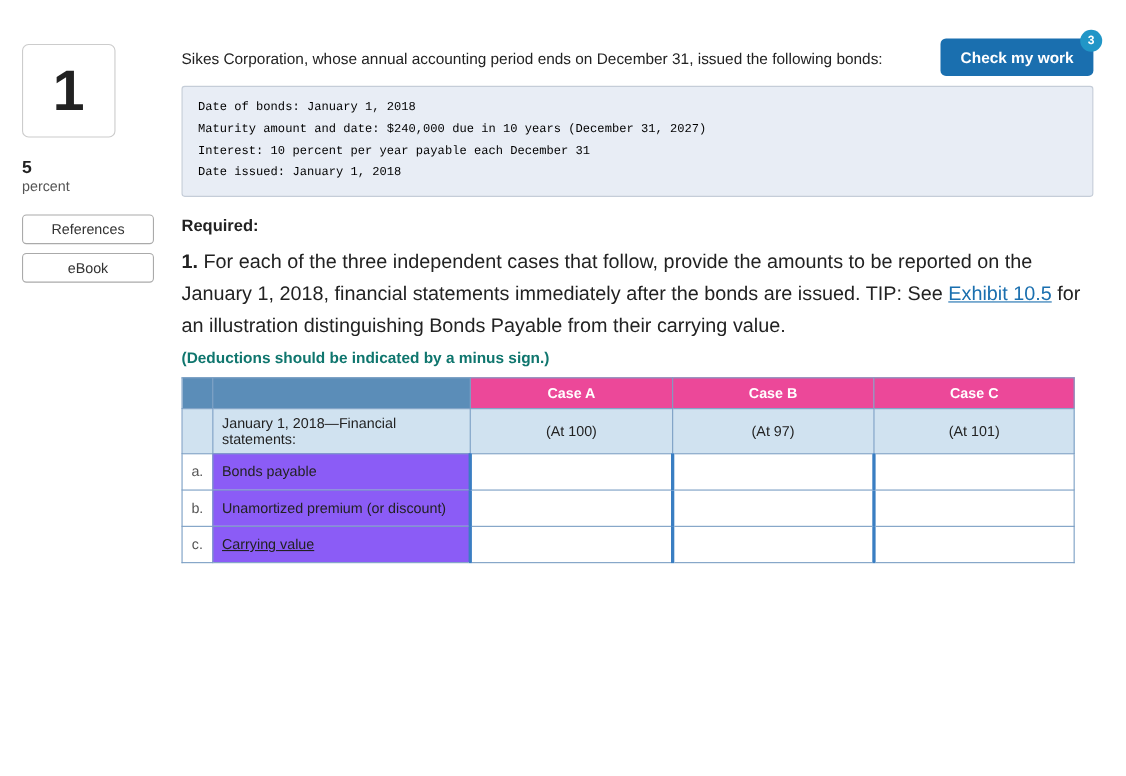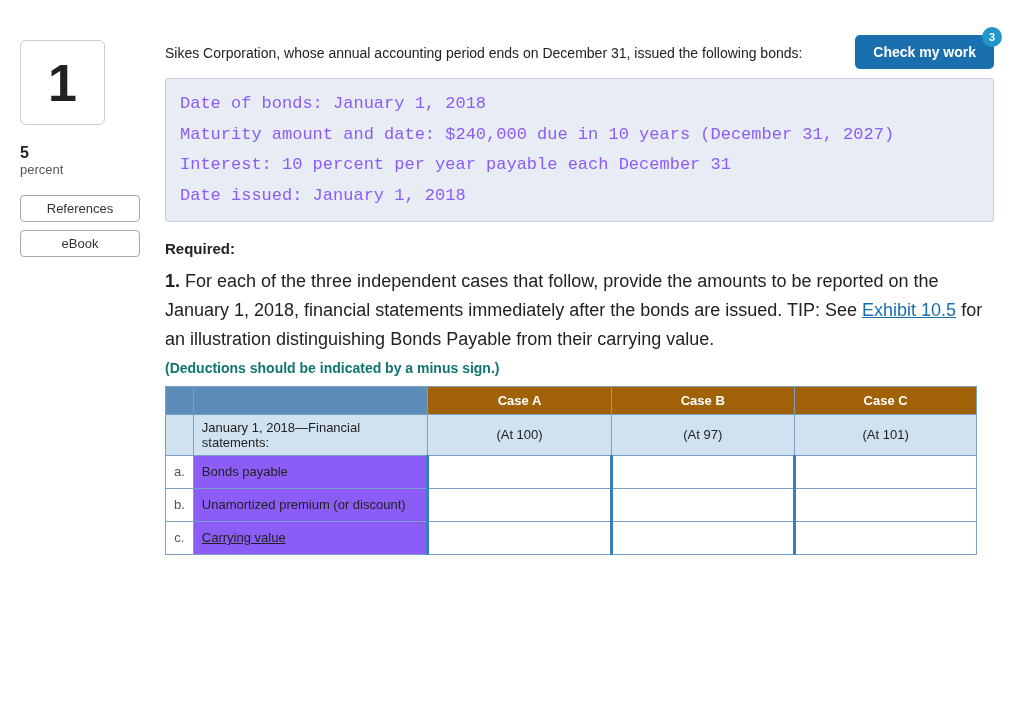--- a/index.html
+++ b/index.html
@@ -112,24 +112,24 @@
       padding-right: 10px;
     }
 
     
     .bond-info-box {
       background: #e8edf5;
       border: 1px solid #c5cdd8;
       border-radius: 3px;
       padding: 10px 14px;
       font-family: 'Courier New', monospace;
-      font-size: 17px;
+      font-size: 11px;
       line-height: 1.8;
       margin-bottom: 18px;
-      color: #8b5cf6;
+      color: #000000;
     }
 
     
     .required-label {
       font-weight: bold;
       font-size: 15px;
       margin-bottom: 10px;
     }
     .question-text {
       font-size: 18px;
@@ -153,21 +153,21 @@
       border-collapse: collapse;
       width: 98%;
       margin-top: 10px;
       font-size: 13px;
     }
     .data-table th, .data-table td {
       border: 1.5px solid #7a9ec4;
       padding: 0;
     }
     .data-table thead tr:first-child th {
-      background: #a16207;
+      background: #ec4899;
       color: #fff;
       font-weight: bold;
       text-align: center;
       padding: 6px 8px;
       font-size: 13px;
     }
     .data-table thead tr:first-child th:first-child {
       background: #5b8db8;
       border: 1.5px solid #7a9ec4;
     }

